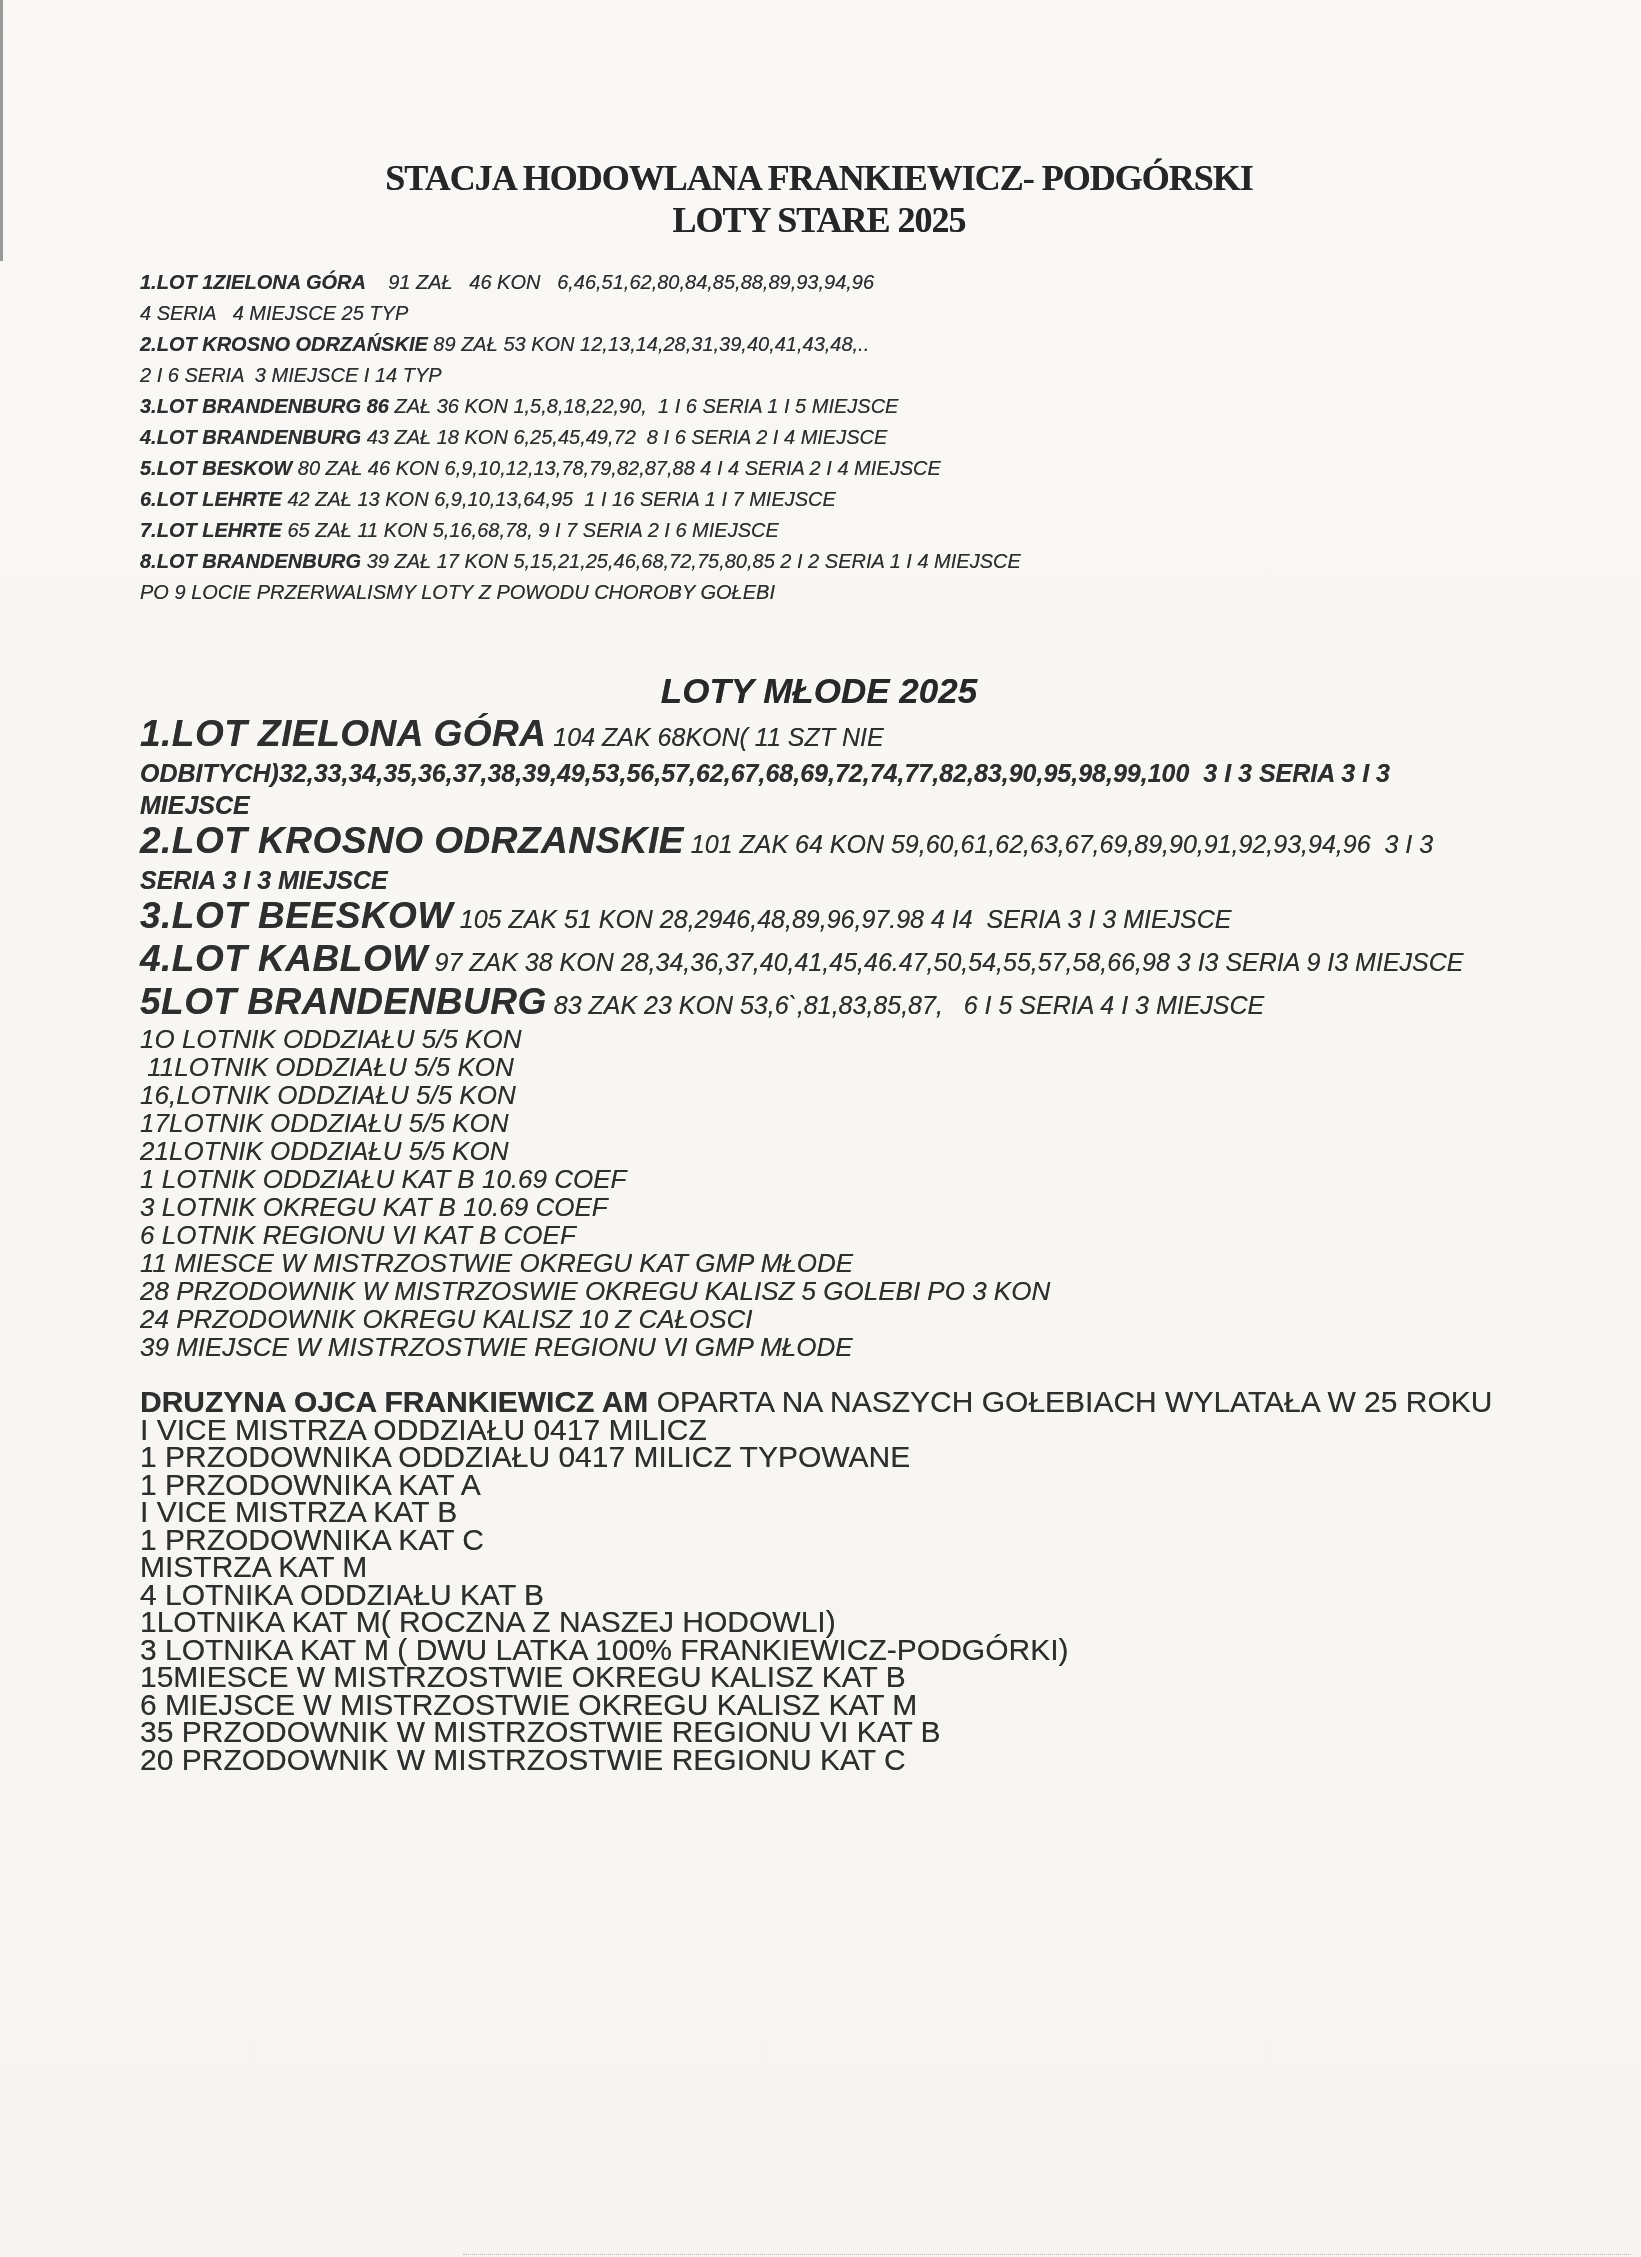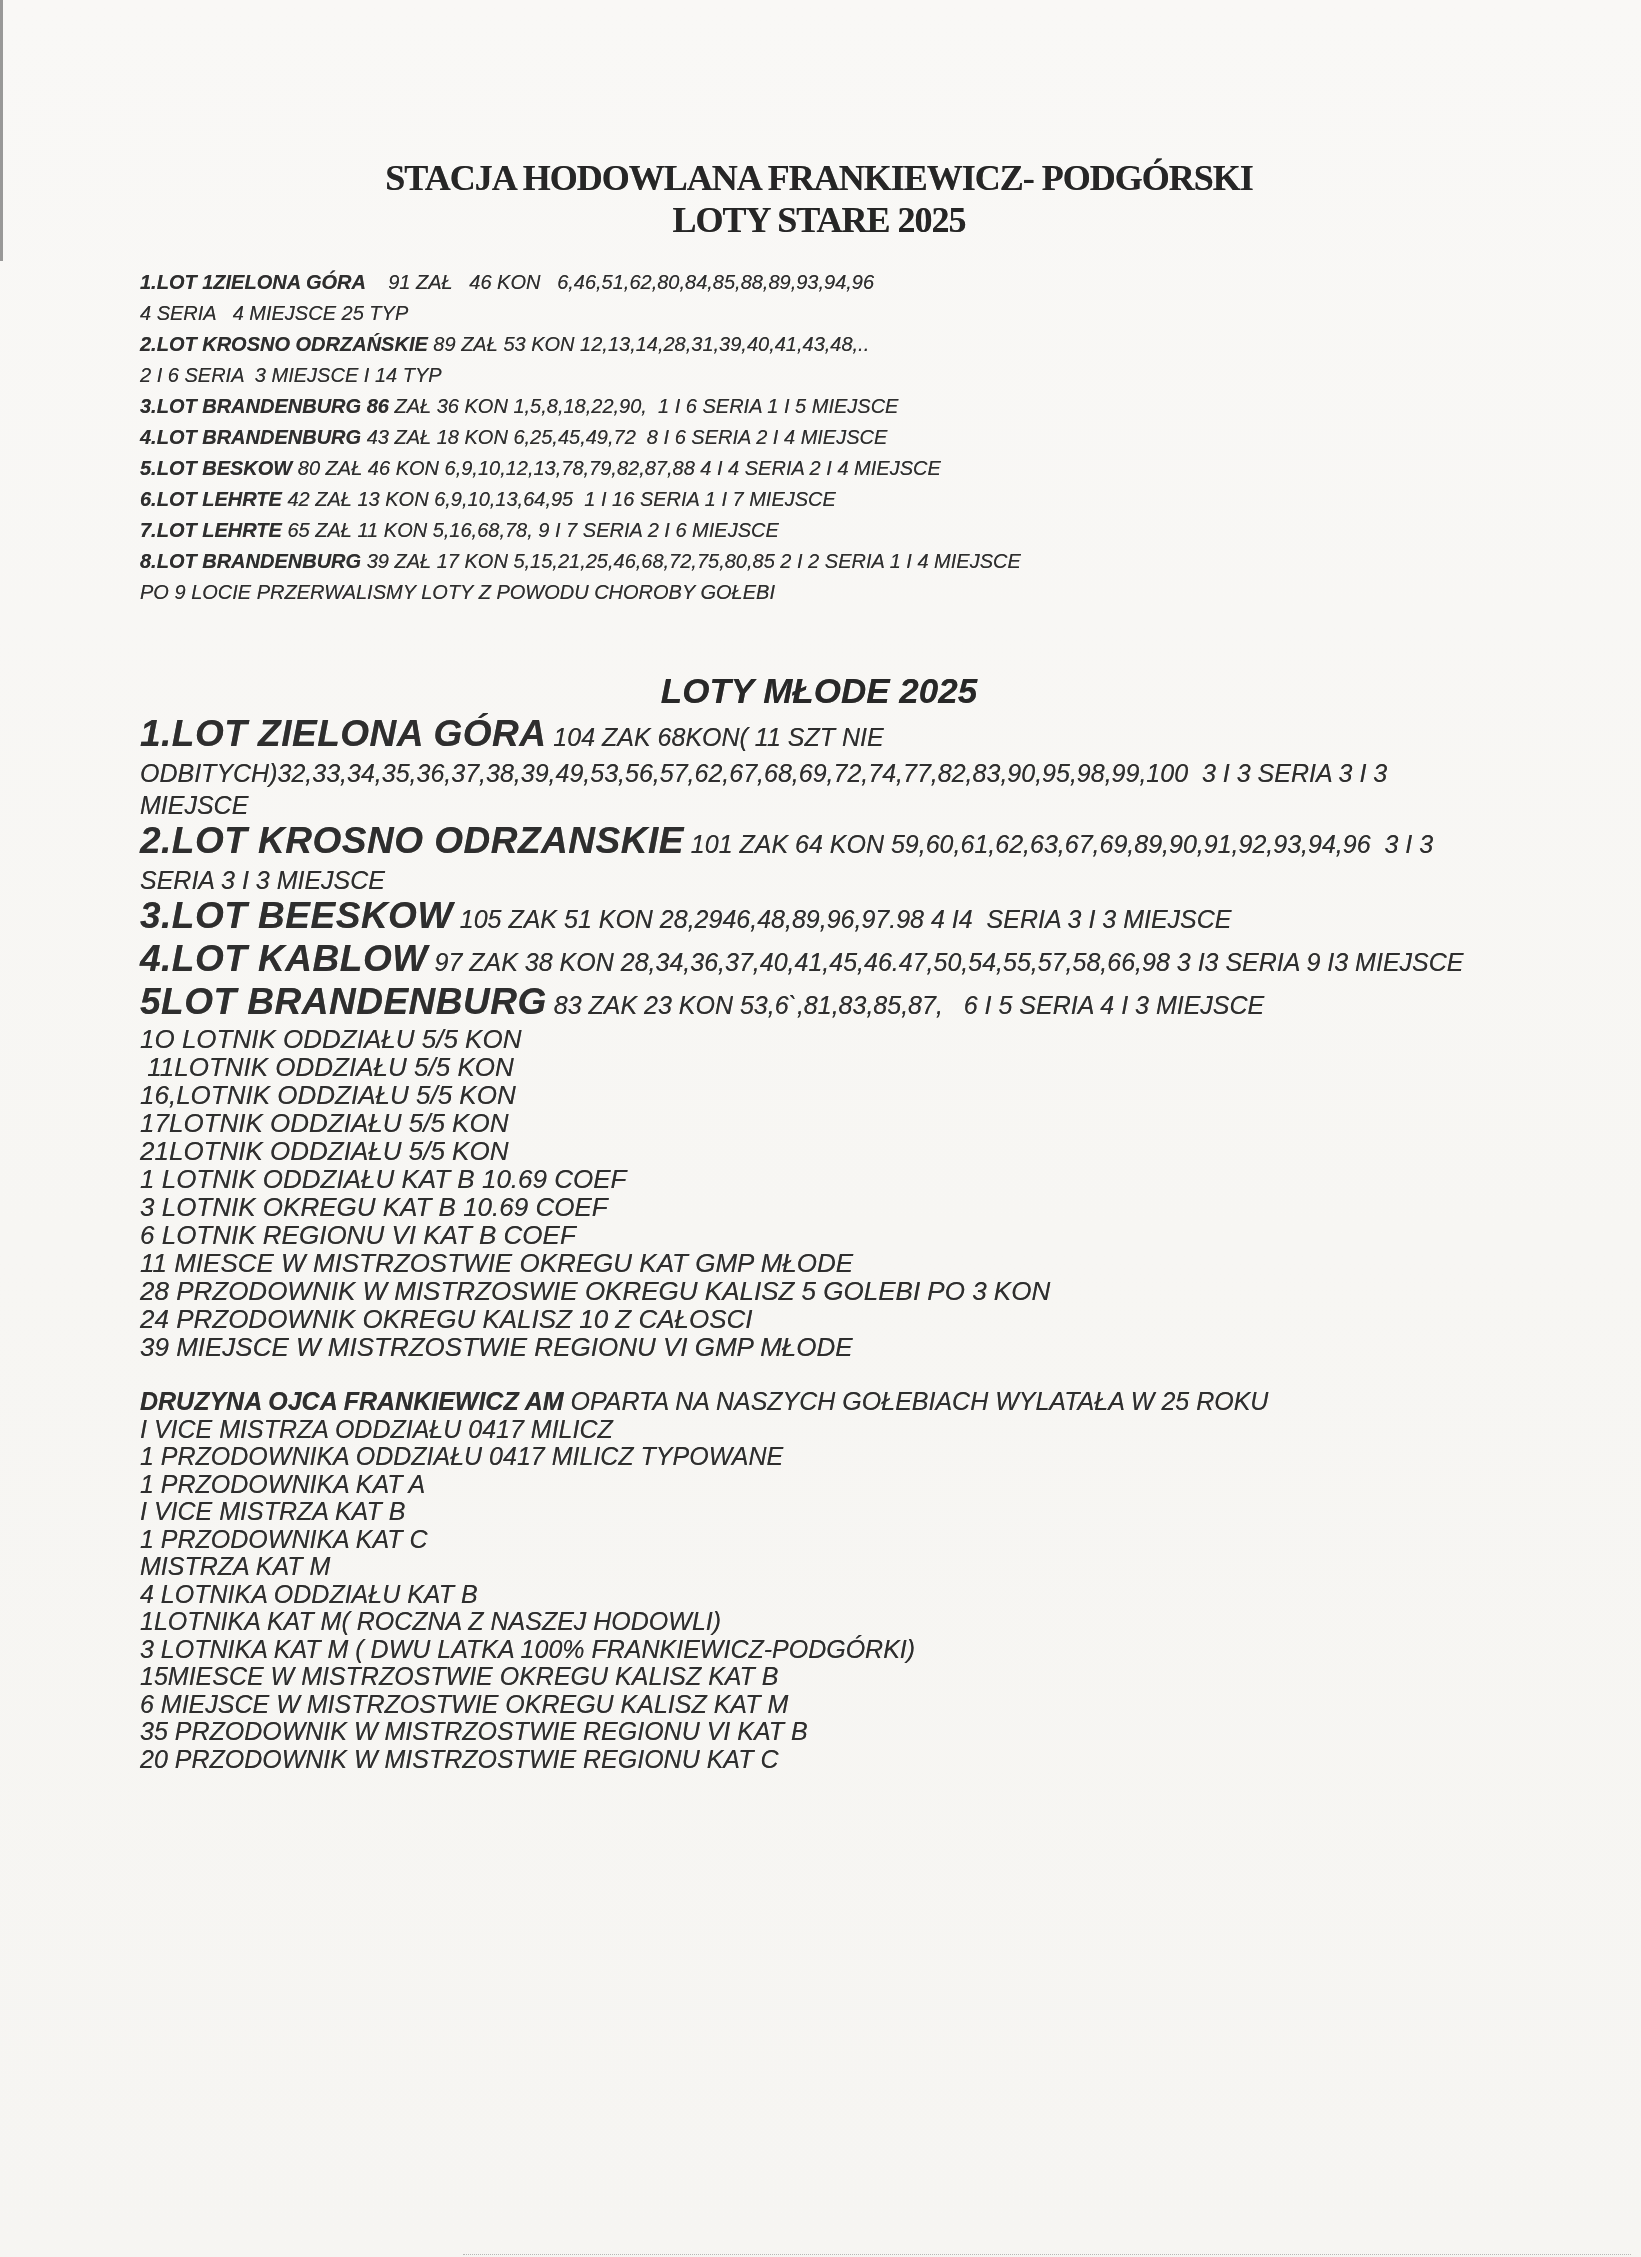--- a/index.html
+++ b/index.html
@@ -40,31 +40,31 @@
     position:absolute;top:671px;left:8px;width:1622px;
     text-align:center;
     font-style:italic;font-weight:bold;font-size:35px;line-height:39px;
     color:#282828;
   }
   .mlode-block{
     position:absolute;top:714px;left:140px;width:1492px;
     font-style:italic;
   }
   .mlode-block p{margin:0;white-space:pre;line-height:39px;font-size:25px;}
-  .mlode-block p.cont{line-height:32px;}
+  .mlode-block p.cont{line-height:32px;font-weight:bold;}
   .ml-big{font-weight:bold;font-size:37px;letter-spacing:0.5px;}
   .ml-small{font-size:25px;}
   .achv-block{
     position:absolute;top:1025px;left:140px;width:1352px;
     font-style:italic;font-size:26px;line-height:28px;
   }
   .achv-block p{margin:0;white-space:pre;}
   .team-block{
     position:absolute;top:1388px;left:140px;width:1400px;
-    font-style:italic;font-size:25px;line-height:27.5px;
+    font-size:30px;line-height:27.5px;
   }
   .team-block p{margin:0;white-space:pre;}
 </style>
 </head>
 <body>
 
 <div class="page">
   <div class="edge-artifact"></div>
   <div class="bottom-artifact"></div>
 

